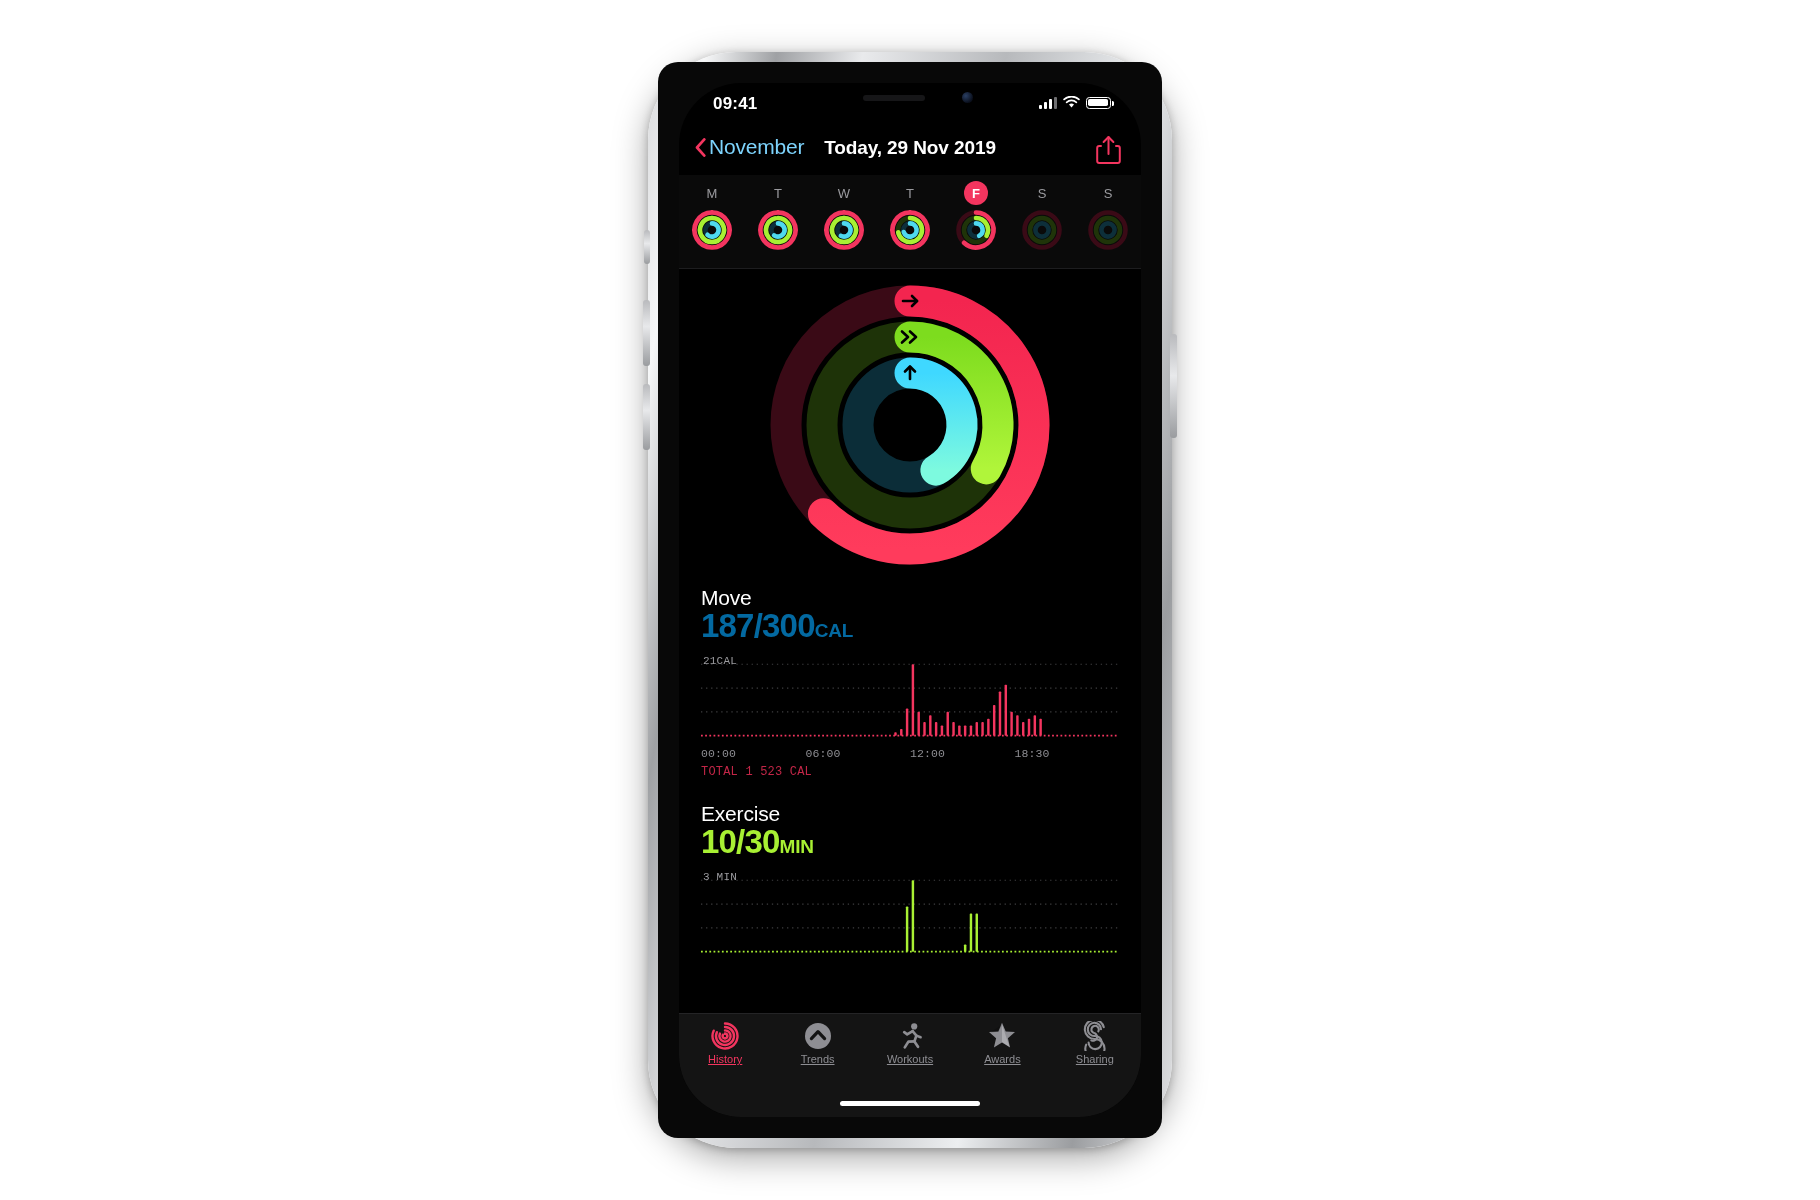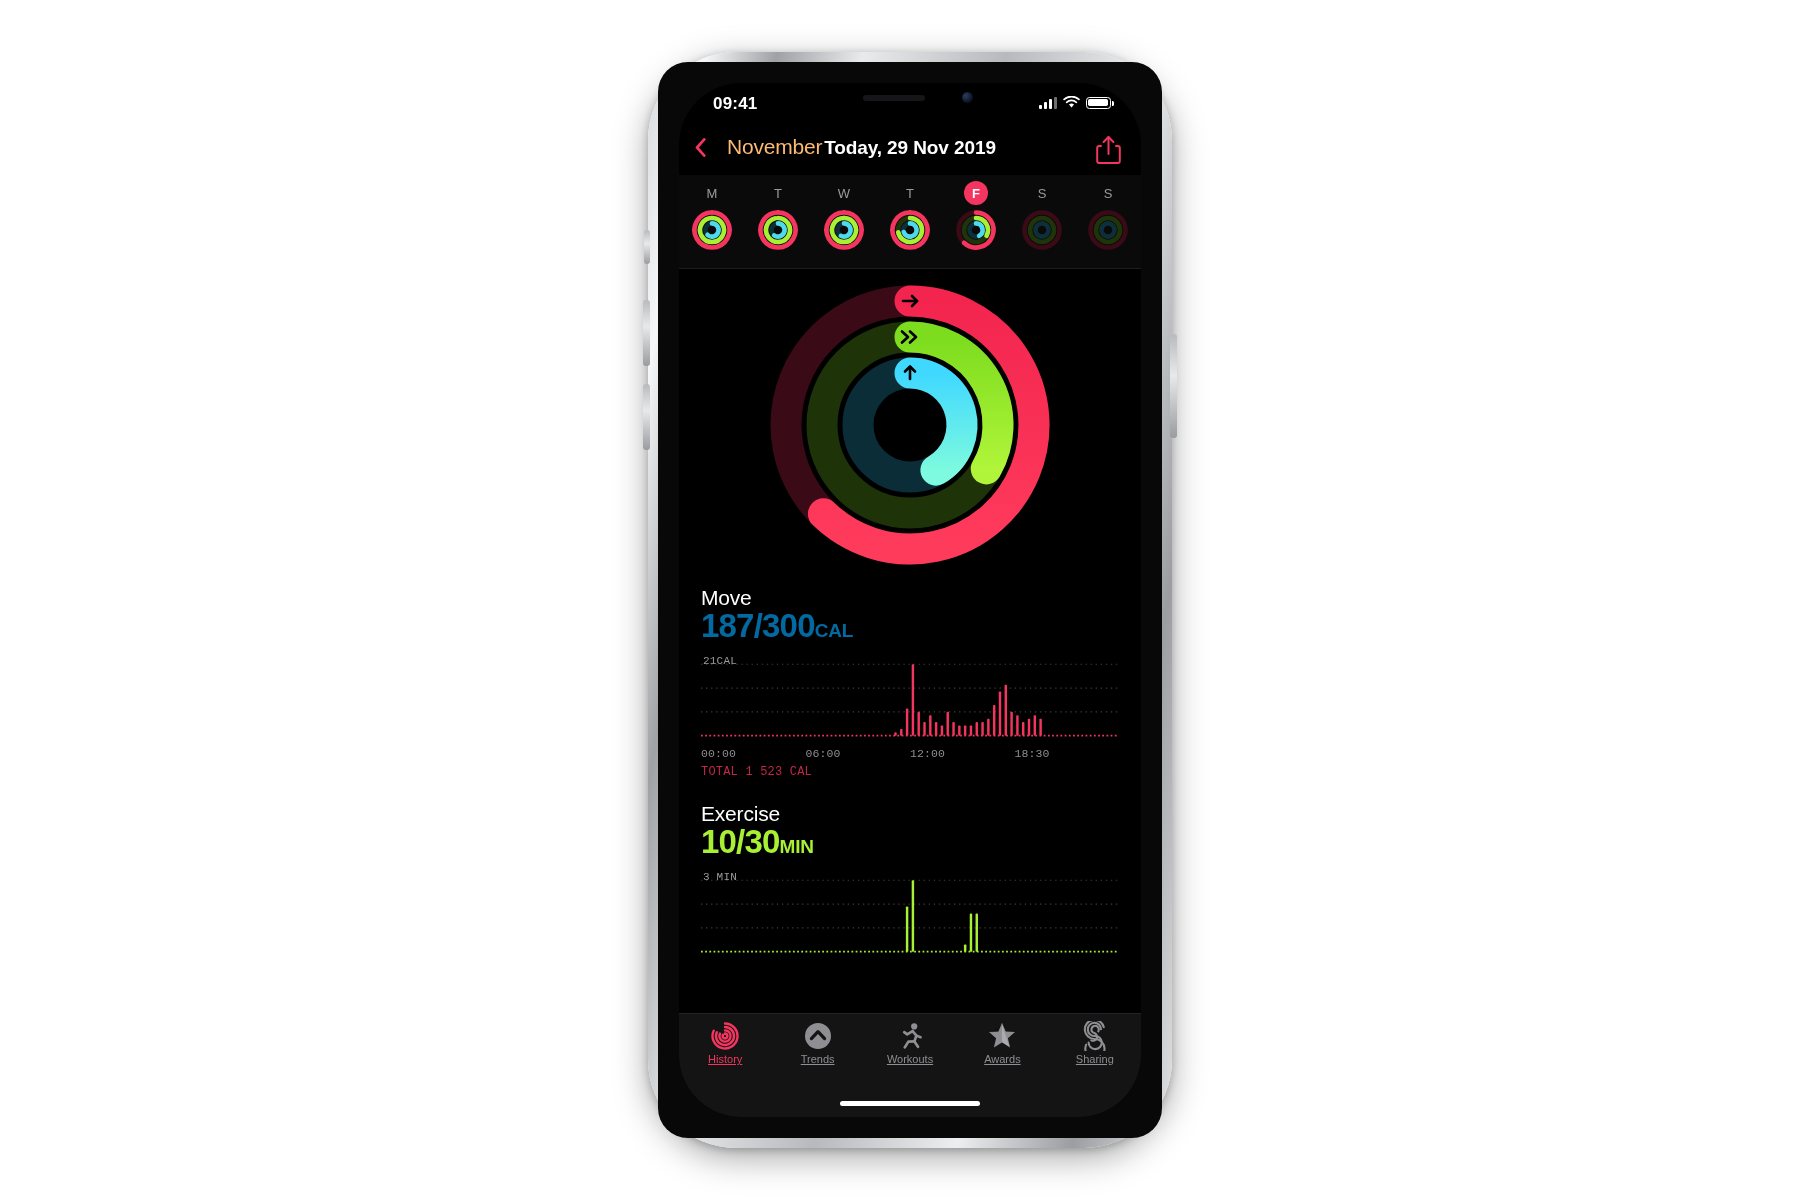--- a/index.html
+++ b/index.html
@@ -16,21 +16,21 @@
     position:absolute;
     left:648px; top:52px;
     width:524px; height:1096px;
     border-radius:88px;
     background:linear-gradient(100deg,#d8d9db 0%,#f6f7f8 8%,#9fa1a4 18%,#e9eaec 30%,#b7b9bc 50%,#eceef0 70%,#9b9da0 86%,#e3e4e6 100%);
     box-shadow:0 10px 34px rgba(0,0,0,.34), 0 2px 8px rgba(0,0,0,.22);
   }
   #phone-inner-bezel{
     position:absolute;
     left:10px; top:10px; right:10px; bottom:10px;
-    border-radius:30px;
+    border-radius:20px;
     background:#080808;
   }
   #screen{
     position:absolute;
     left:21px; top:21px; right:21px; bottom:21px;
     border-radius:62px;
     background:#000;
     overflow:hidden;
   }
 
@@ -97,22 +97,22 @@
     width:19.5px;background:#fff;border-radius:1.8px;
   }
 
   
   #nav-bar{
     position:absolute;left:0;top:44px;width:100%;height:48px;
     z-index:30;
   }
   #back-button{
     position:absolute;left:16px;top:8px;
-    display:flex;align-items:center;gap:21px;
-    color:#fdba74;cursor:pointer;
+    display:flex;align-items:center;gap:3px;
+    color:#7dd3fc;cursor:pointer;
   }
   #chevron-left-icon{
     width:11px;height:19px;
     display:block;
   }
   #back-label{font-size:21px;letter-spacing:-.2px;}
   #nav-title{
     position:absolute;left:0;right:0;top:10px;
     text-align:center;color:#fff;font-size:19px;font-weight:bold;
     letter-spacing:-.1px;

